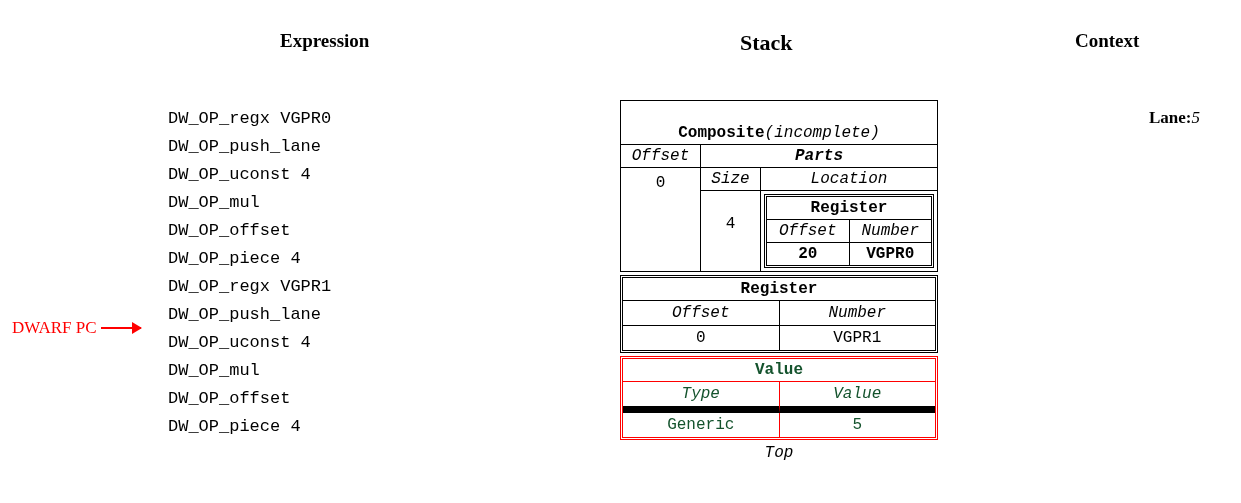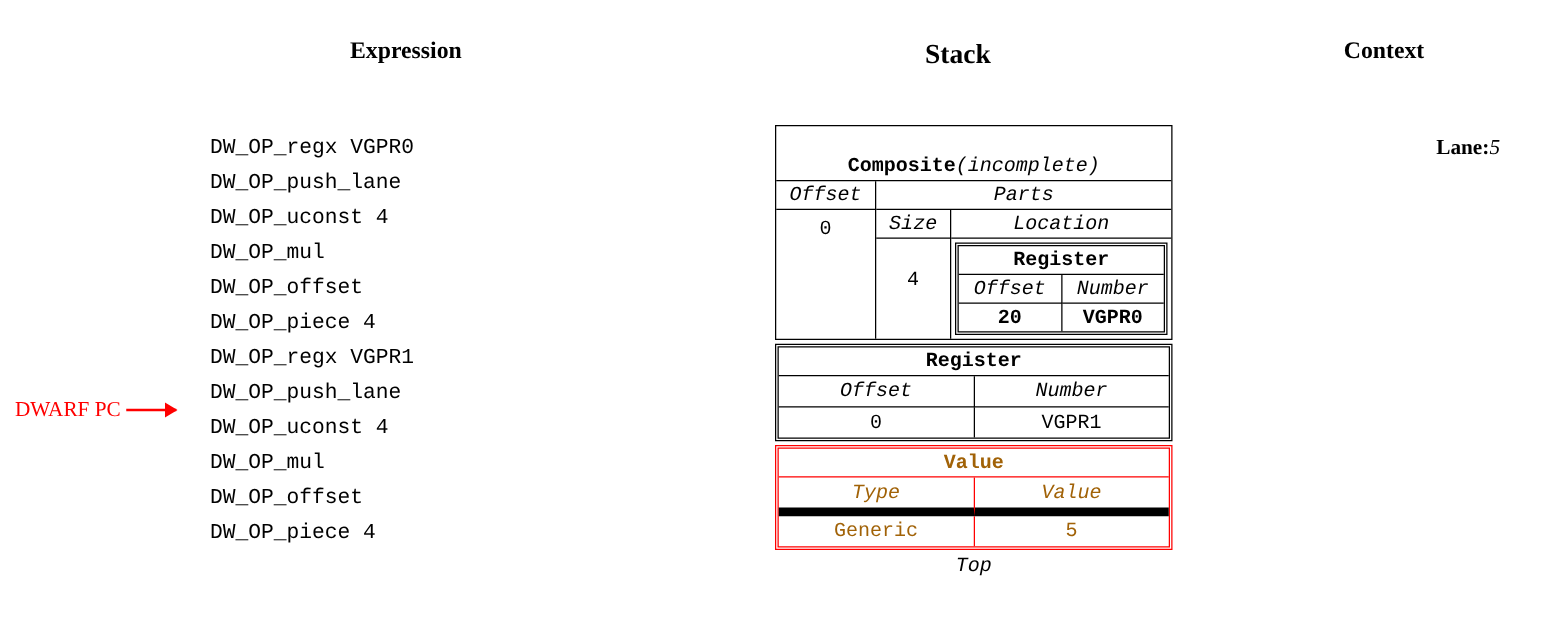--- a/index.html
+++ b/index.html
@@ -79,21 +79,21 @@
       padding: 2px 0;
       margin-top: 21px;
     }
     .comp-title b { font-weight: bold; }
     .comp-title i { font-style: italic; }
     .comp-body { display: flex; }
     .comp-offset-col { width: 80px; border-right: 1px solid black; }
     .comp-offset-hdr { text-align: center; font-style: italic; border-bottom: 1px solid black; padding: 2px 0;}
     .comp-offset-val { text-align: center; padding: 6px 0 54px 0; }
     .comp-parts-col { flex: 1; }
-    .comp-parts-hdr { text-align: center; font-style: italic; border-bottom: 1px solid black; padding: 2px 0;}
+    .comp-parts-hdr { text-align: center; font-style: italic; border-bottom: 1px solid black; padding: 2px 0; font-weight: bold;}
     .comp-parts-body { display: flex; }
     .comp-size-col { width: 60px; border-right: 1px solid black; }
     .comp-size-hdr { text-align: center; font-style: italic; border-bottom: 1px solid black; padding: 2px 0;}
     .comp-size-val { text-align: center; padding: 24px 0; }
     .comp-loc-col { flex: 1; }
     .comp-loc-hdr { text-align: center; font-style: italic; border-bottom: 1px solid black; padding: 2px 0;}
     .comp-loc-inner { padding: 3px; }
     .reg-inner { border: 3px double black; }
     .reg-title-sm { text-align: center; font-weight: bold; border-bottom: 1px solid black; padding: 2px 0;}
     .reg-row { display: flex; }
@@ -110,21 +110,21 @@
     .reg-big-title { text-align: center; font-weight: bold; border-bottom: 1px solid black; padding: 2px 0; }
     .reg-big-row { display: flex; }
     .reg-big-cell-h { flex: 1; text-align: center; font-style: italic; border-bottom: 1px solid black; padding: 3px 0; }
     .reg-big-cell-h:first-child { border-right: 1px solid black; }
     .reg-big-cell { flex: 1; text-align: center; padding: 3px 0; }
     .reg-big-cell:first-child { border-right: 1px solid black; }
     
     .value-block {
       width: 318px;
       border: 3px double #ff0000;
-      color: #a16207;
+      color: #14532d;
     }
     .val-title { text-align: center; font-weight: bold; border-bottom: 1px solid #ff0000; padding: 2px 0; }
     .val-row { display: flex; }
     .val-cell-h { flex: 1; text-align: center; font-style: italic; border-bottom: 7px solid #000000; padding: 3px 0; }
     .val-cell-h:first-child { border-right: 1px solid #ff0000; }
     .val-cell { flex: 1; text-align: center; padding: 3px 0; }
     .val-cell:first-child { border-right: 1px solid #ff0000; }
     
     .top-label {
       text-align: center;

